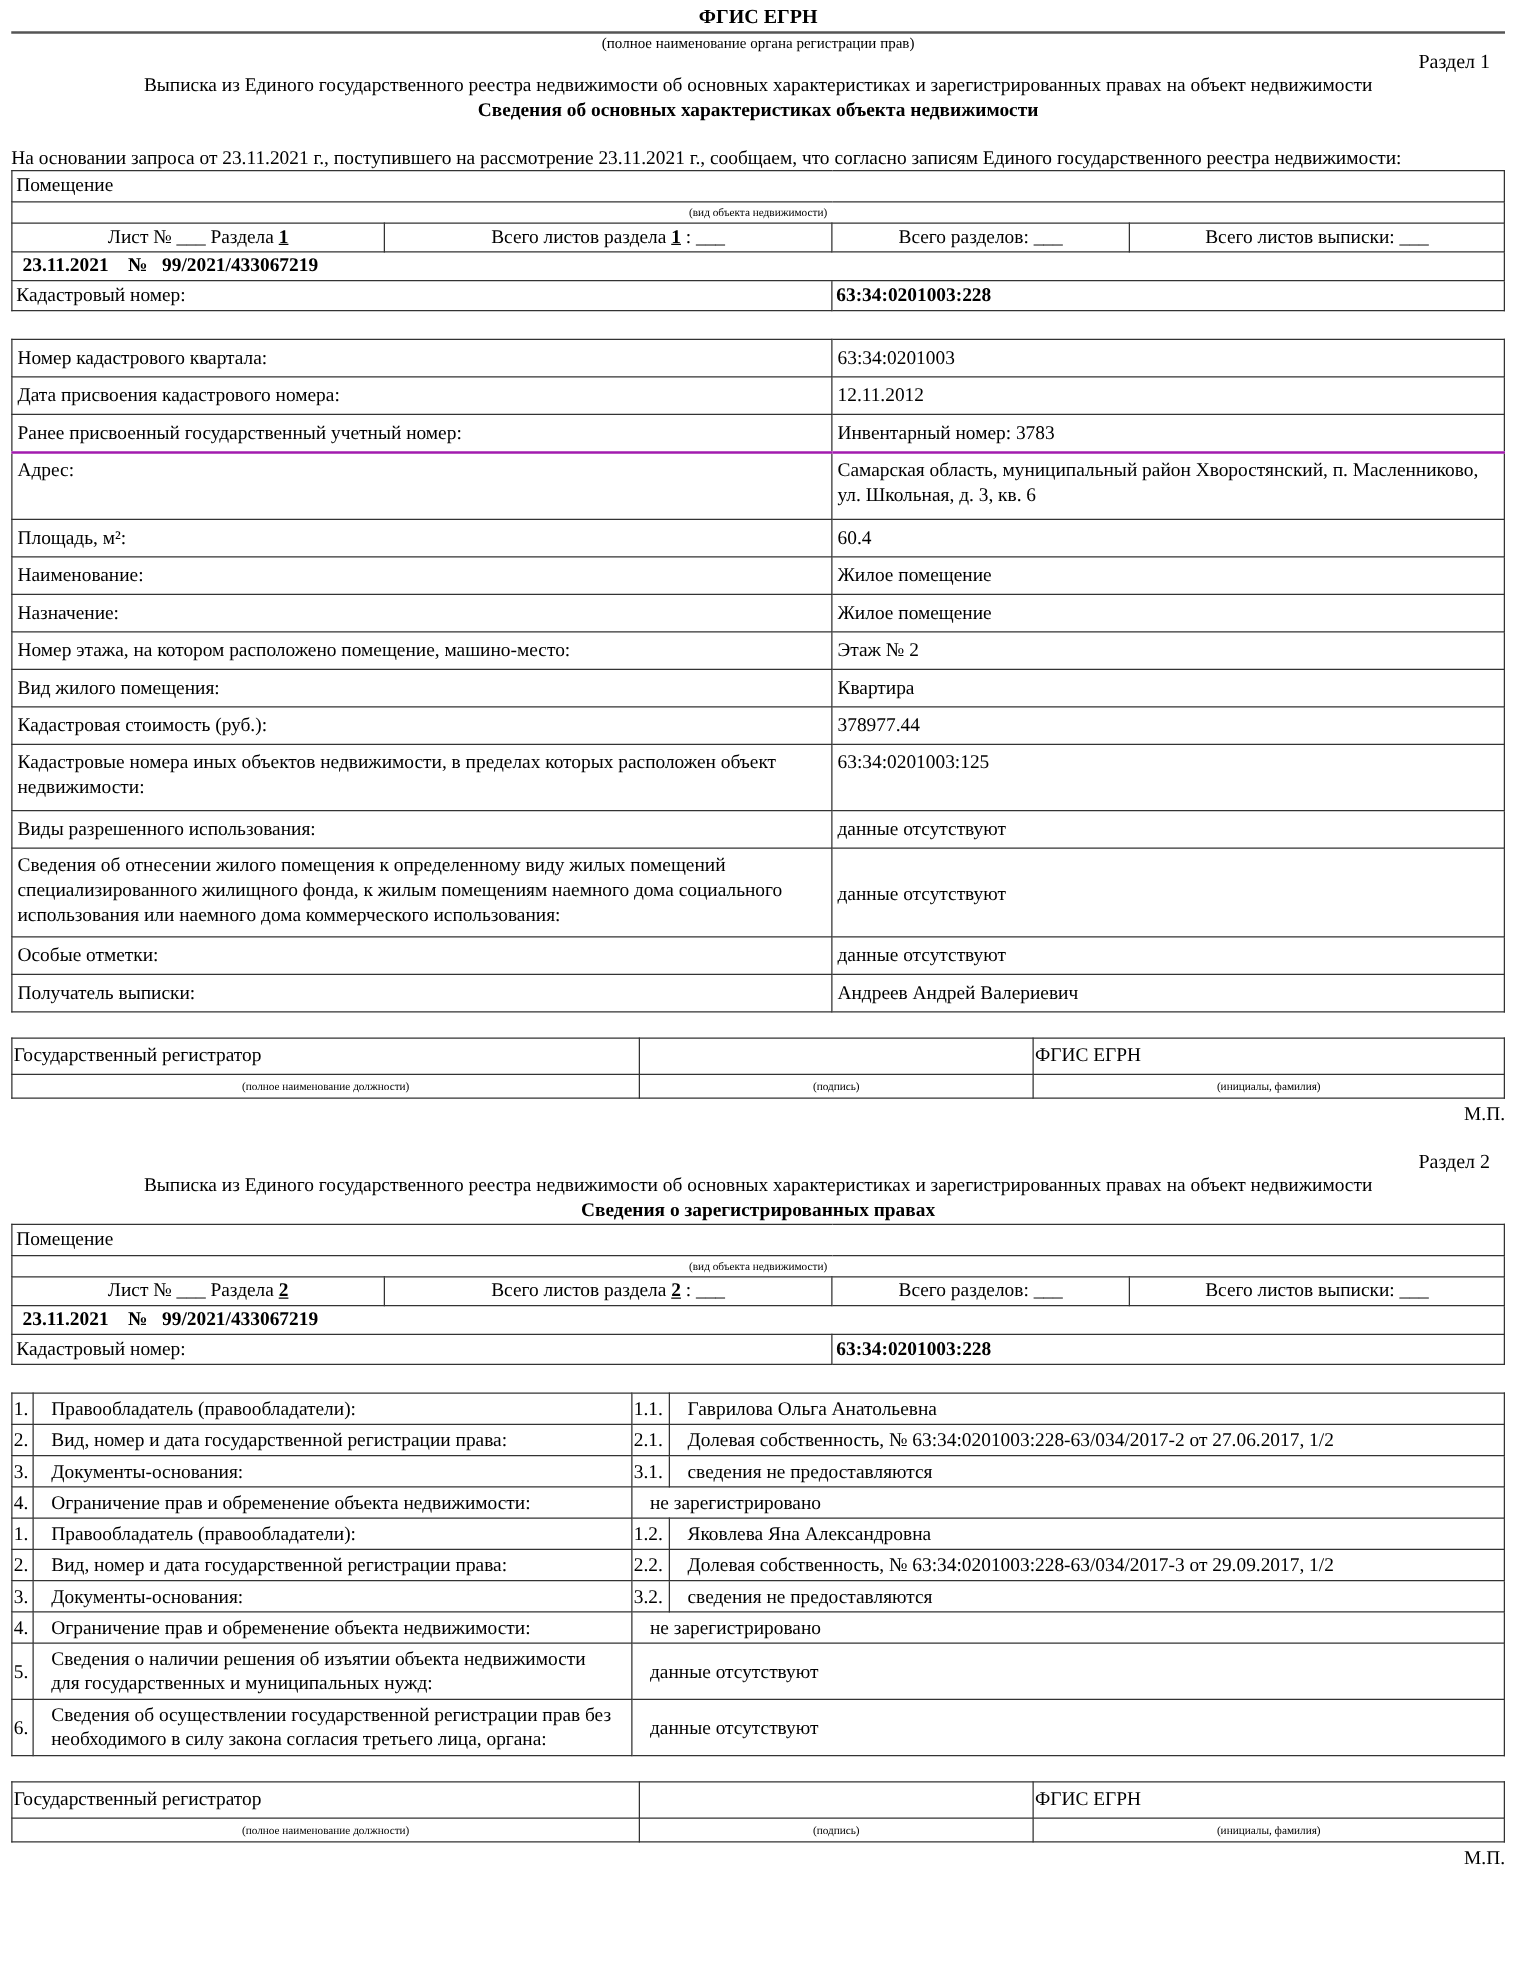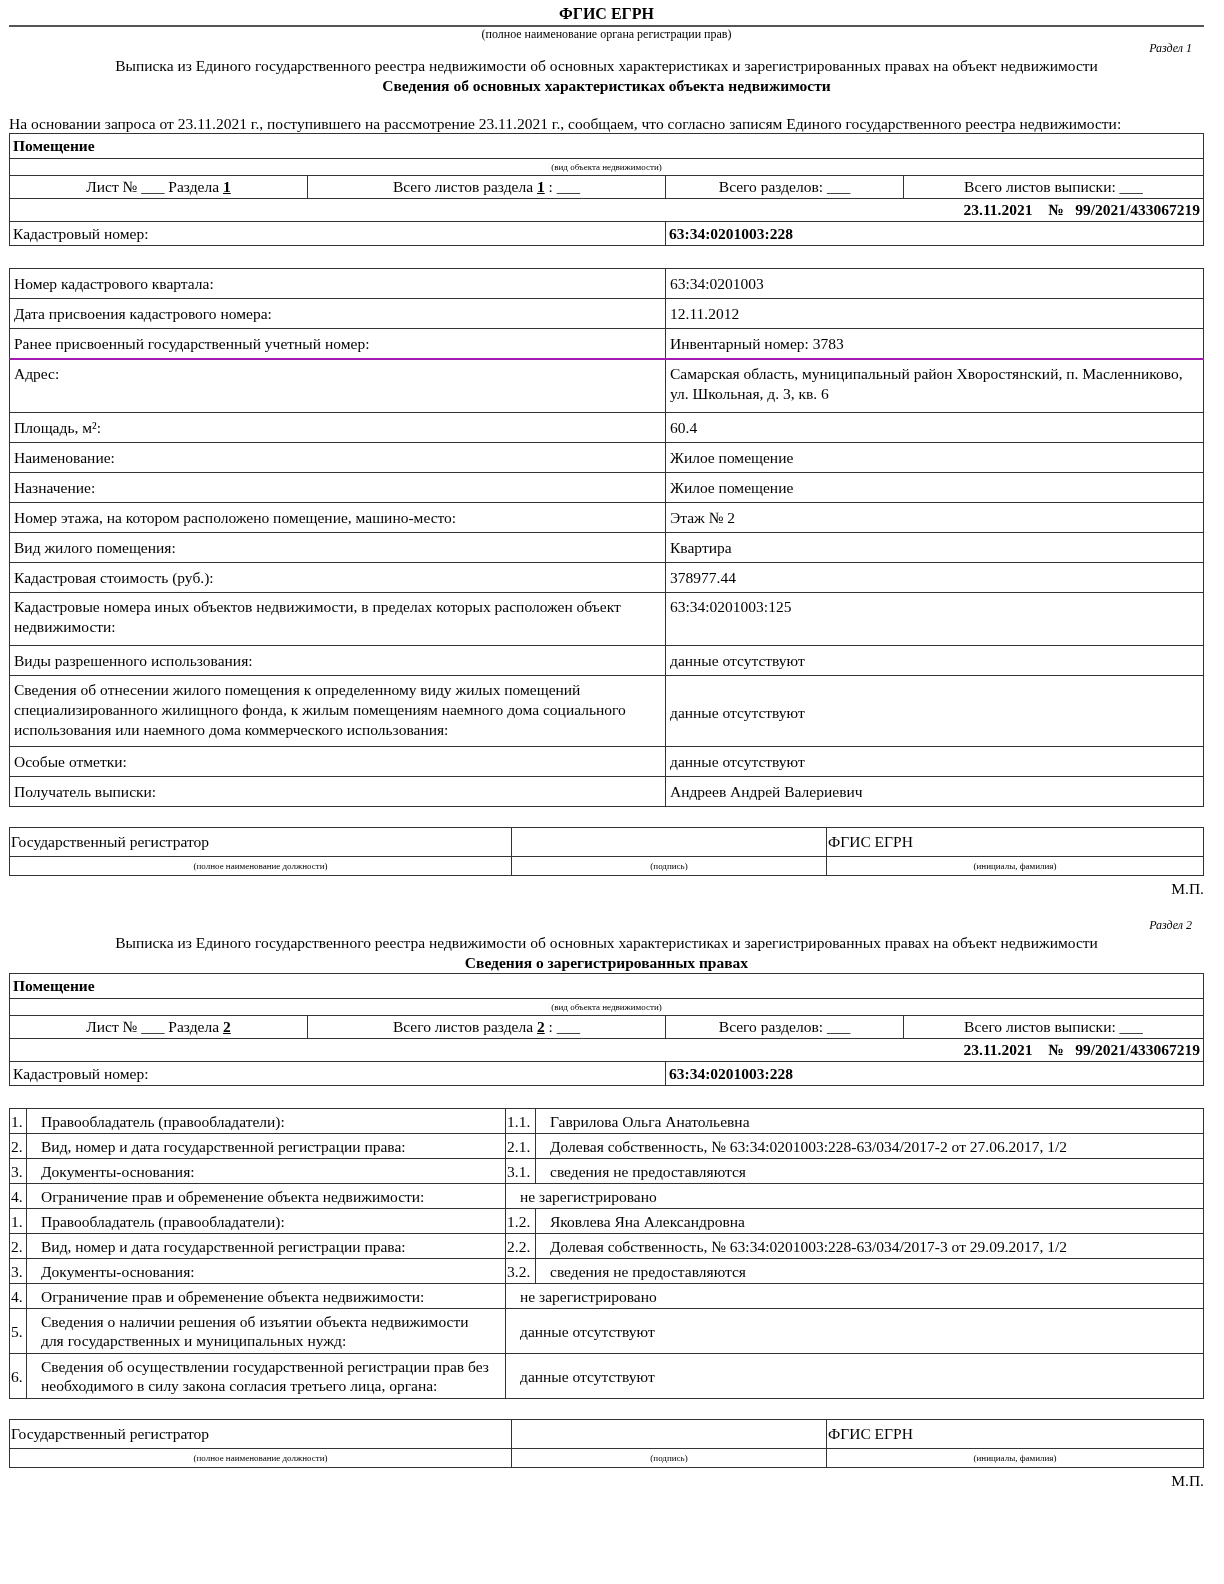--- a/index.html
+++ b/index.html
@@ -5,32 +5,32 @@
   html, body { margin: 0; padding: 0; background: #ffffff; }
   body {
     width: 1224px; height: 1584px; position: relative; overflow: hidden;
     font-family: "Liberation Serif", "DejaVu Serif", serif;
     color: #000; font-size: 15.5px;
   }
   .page { position: absolute; left: 9px; top: 0; width: 1195px; }
   .org-title { text-align: center; font-weight: bold; font-size: 16px; padding-top: 5px; height: 18px; }
   .org-rule { border-bottom: 2px solid #555; margin: 2px 0 0 0; }
   .org-caption { text-align: center; font-size: 12px; line-height: 14px; }
-  .razdel { text-align: right; padding-right: 12px; font-size: 12px; font-style: italic; }
+  .razdel { text-align: right; padding-right: 12px; font-size: 16px; }
   .doc-heading { text-align: center; line-height: 20px; }
   .doc-subheading { text-align: center; font-weight: bold; line-height: 20px; }
   .intro { line-height: 19px; margin-top: 18px; }
 
   table { border-collapse: collapse; width: 100%; table-layout: fixed; }
   td { border: 1px solid #333; padding: 0 3px; vertical-align: middle; line-height: 20px; }
   .hdr td { height: 28px; }
-  .hdr .kind { font-weight: bold; height: 24px; margin-top: 46px; }
+  .hdr .kind { font-weight: normal; height: 24px; margin-top: 46px; }
   .hdr .kind-cap { font-size: 9px; text-align: center; height: 16px; line-height: 12px; }
   .hdr .sheet td { height: 22px; text-align: center; }
-  .hdr .num { font-weight: bold; height: 22px; padding-left: 8px; text-align: right; }
+  .hdr .num { font-weight: bold; height: 22px; padding-left: 8px; }
   .hdr .cad td { height: 23px; }
   .u { text-decoration: underline; font-weight: bold; }
   .gap { height: 22px; }
 
   .props td { height: 29px; padding-left: 4px; }
   .props td.val { padding-left: 4px; }
   .props tr.tall td { height: 48px; vertical-align: top; padding-top: 4px; }
   .props tr.tall td.val { vertical-align: top; }
   .props tr.tall3 td { height: 66px; }
   .props .grp td { border-top: 2px solid #a21caf; }

